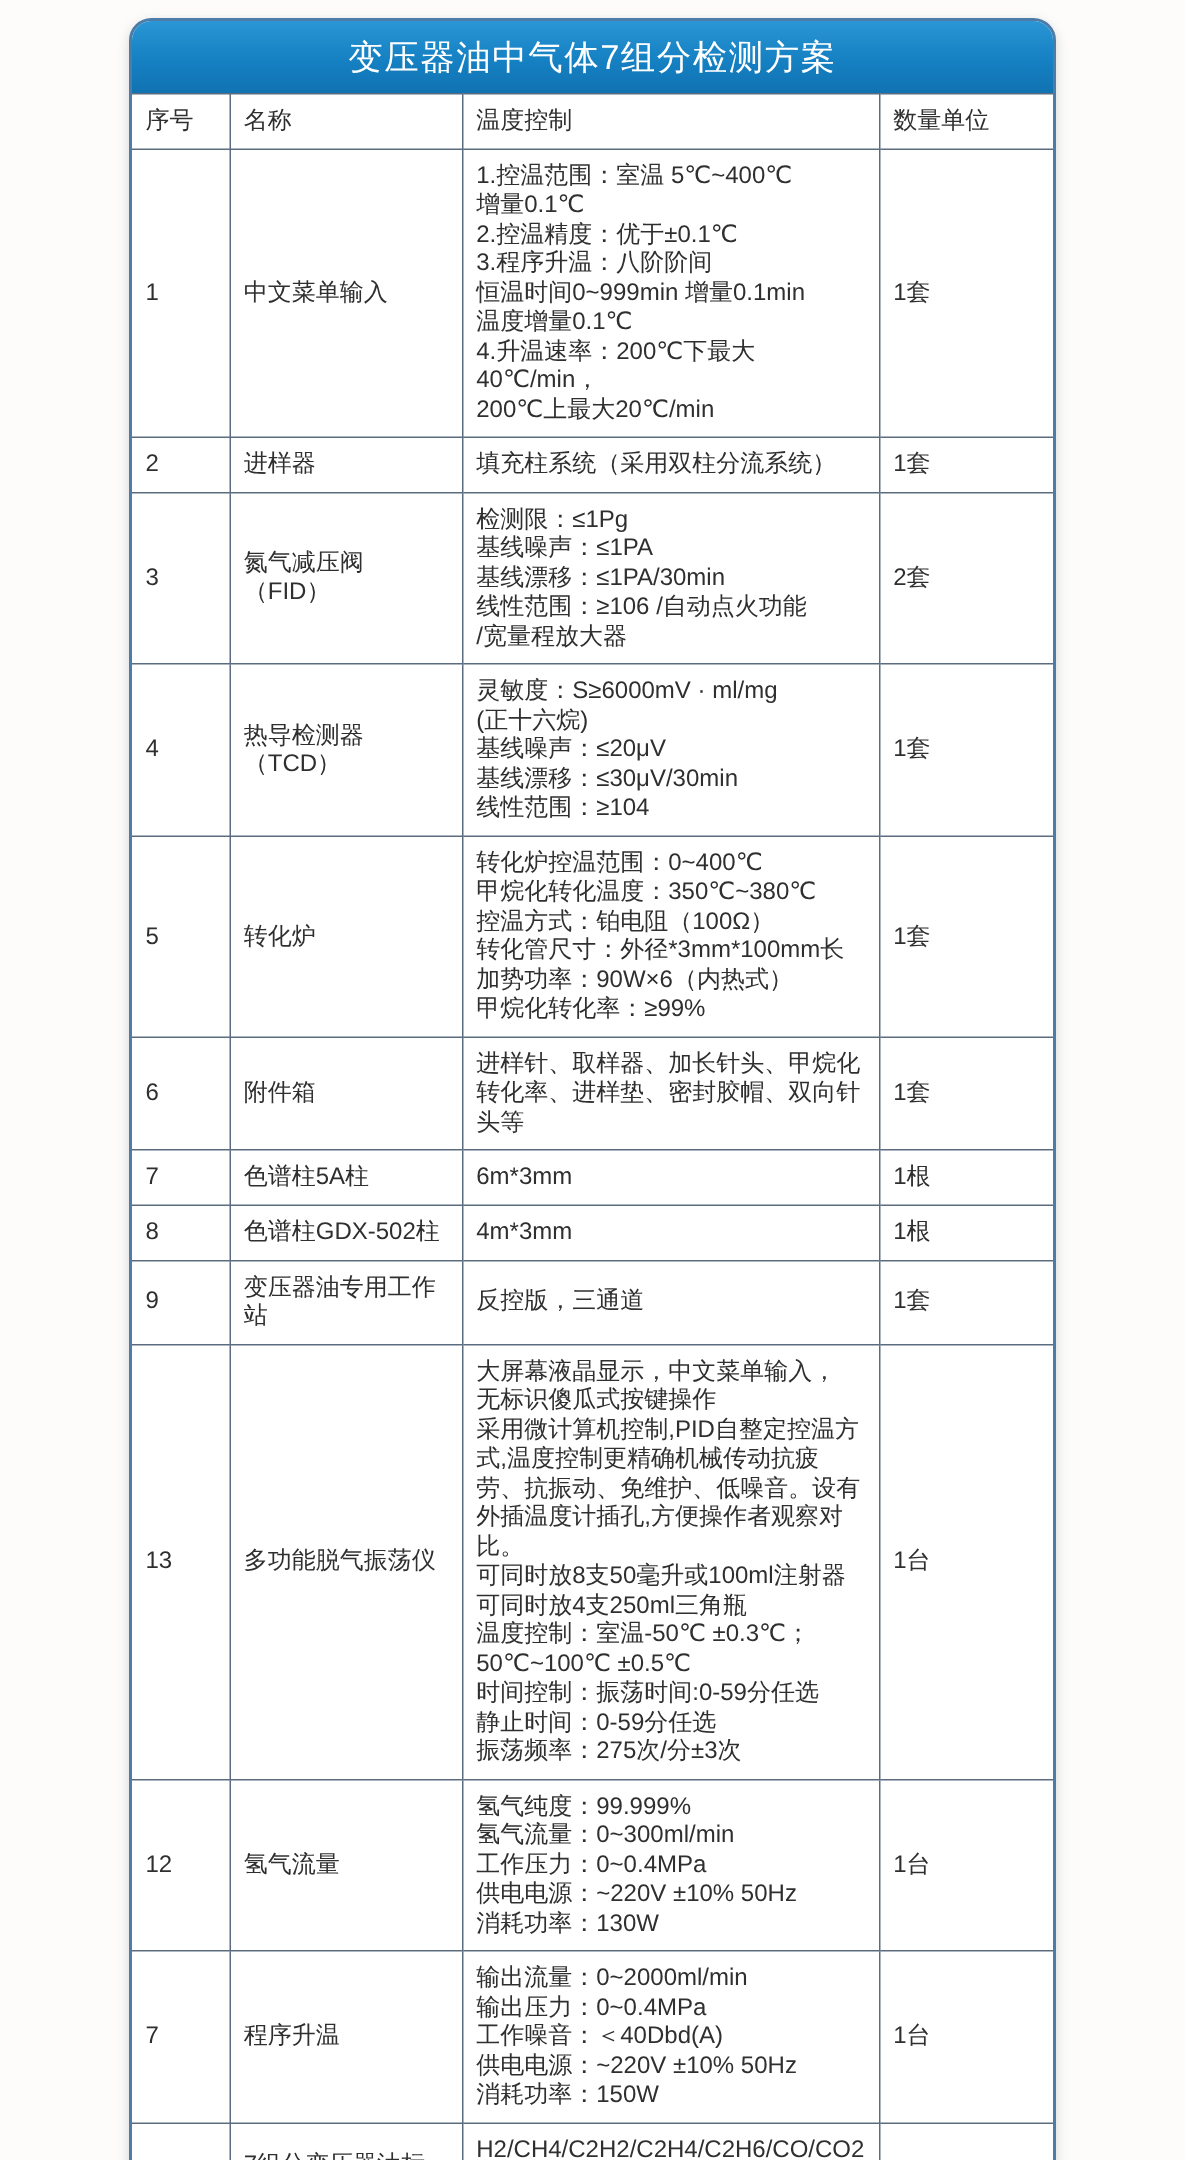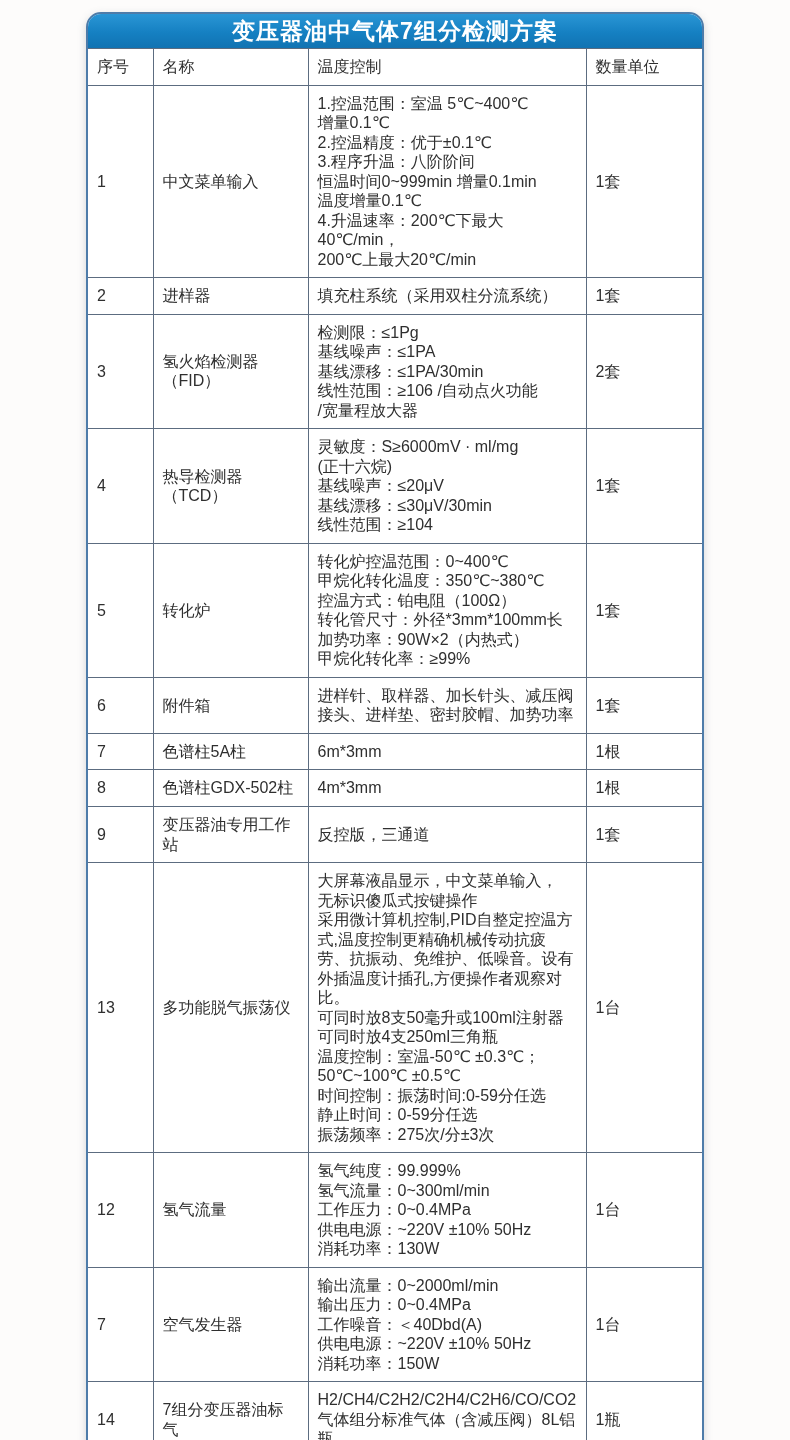--- a/index.html
+++ b/index.html
@@ -11,25 +11,25 @@
   .card{
     width:614px;
     margin:12px auto 10px auto;
     background:#ffffff;
     border:2px solid #4e7ca9;
     border-radius:15px;
     overflow:hidden;
     box-shadow:0 3px 8px rgba(100,110,120,0.28);
   }
   .title-bar{
-    height:34px;
+    height:48px;
     background:linear-gradient(180deg,#2a96d5 0%,#1580c2 55%,#1173b2 100%);
     color:#ffffff;
     font-size:23px;
-    font-weight:bold;
+    font-weight:normal;
     display:flex;
     align-items:center;
     justify-content:center;
     letter-spacing:1px;
   }
   table.spec{
     width:100%;
     border-collapse:collapse;
     table-layout:fixed;
     font-size:16px;
@@ -91,21 +91,21 @@
           <td class="qty-cell">1套</td>
         </tr>
         <tr>
           <td class="no-cell">2</td>
           <td class="name-cell">进样器</td>
           <td class="spec-cell">填充柱系统（采用双柱分流系统）</td>
           <td class="qty-cell">1套</td>
         </tr>
         <tr>
           <td class="no-cell">3</td>
-          <td class="name-cell">氢火焰检测器（FID）</td>
+          <td class="name-cell">氮气减压阀（FID）</td>
           <td class="spec-cell">检测限：≤1Pg
 基线噪声：≤1PA
 基线漂移：≤1PA/30min
 线性范围：≥106 /自动点火功能
 /宽量程放大器</td>
           <td class="qty-cell">2套</td>
         </tr>
         <tr>
           <td class="no-cell">4</td>
           <td class="name-cell">热导检测器（TCD）</td>
@@ -116,28 +116,28 @@
 线性范围：≥104</td>
           <td class="qty-cell">1套</td>
         </tr>
         <tr>
           <td class="no-cell">5</td>
           <td class="name-cell">转化炉</td>
           <td class="spec-cell">转化炉控温范围：0~400℃
 甲烷化转化温度：350℃~380℃
 控温方式：铂电阻（100Ω）
 转化管尺寸：外径*3mm*100mm长
-加势功率：90W×2（内热式）
+加势功率：90W×6（内热式）
 甲烷化转化率：≥99%</td>
           <td class="qty-cell">1套</td>
         </tr>
         <tr>
           <td class="no-cell">6</td>
           <td class="name-cell">附件箱</td>
-          <td class="spec-cell">进样针、取样器、加长针头、减压阀接头、进样垫、密封胶帽、加势功率</td>
+          <td class="spec-cell">进样针、取样器、加长针头、甲烷化转化率、进样垫、密封胶帽、双向针头等</td>
           <td class="qty-cell">1套</td>
         </tr>
         <tr>
           <td class="no-cell">7</td>
           <td class="name-cell">色谱柱5A柱</td>
           <td class="spec-cell">6m*3mm</td>
           <td class="qty-cell">1根</td>
         </tr>
         <tr>
           <td class="no-cell">8</td>
@@ -171,21 +171,21 @@
           <td class="name-cell">氢气流量</td>
           <td class="spec-cell">氢气纯度：99.999%
 氢气流量：0~300ml/min
 工作压力：0~0.4MPa
 供电电源：~220V ±10% 50Hz
 消耗功率：130W</td>
           <td class="qty-cell">1台</td>
         </tr>
         <tr>
           <td class="no-cell">7</td>
-          <td class="name-cell">空气发生器</td>
+          <td class="name-cell">程序升温</td>
           <td class="spec-cell">输出流量：0~2000ml/min
 输出压力：0~0.4MPa
 工作噪音：＜40Dbd(A)
 供电电源：~220V ±10% 50Hz
 消耗功率：150W</td>
           <td class="qty-cell">1台</td>
         </tr>
         <tr>
           <td class="no-cell">14</td>
           <td class="name-cell">7组分变压器油标气</td>

